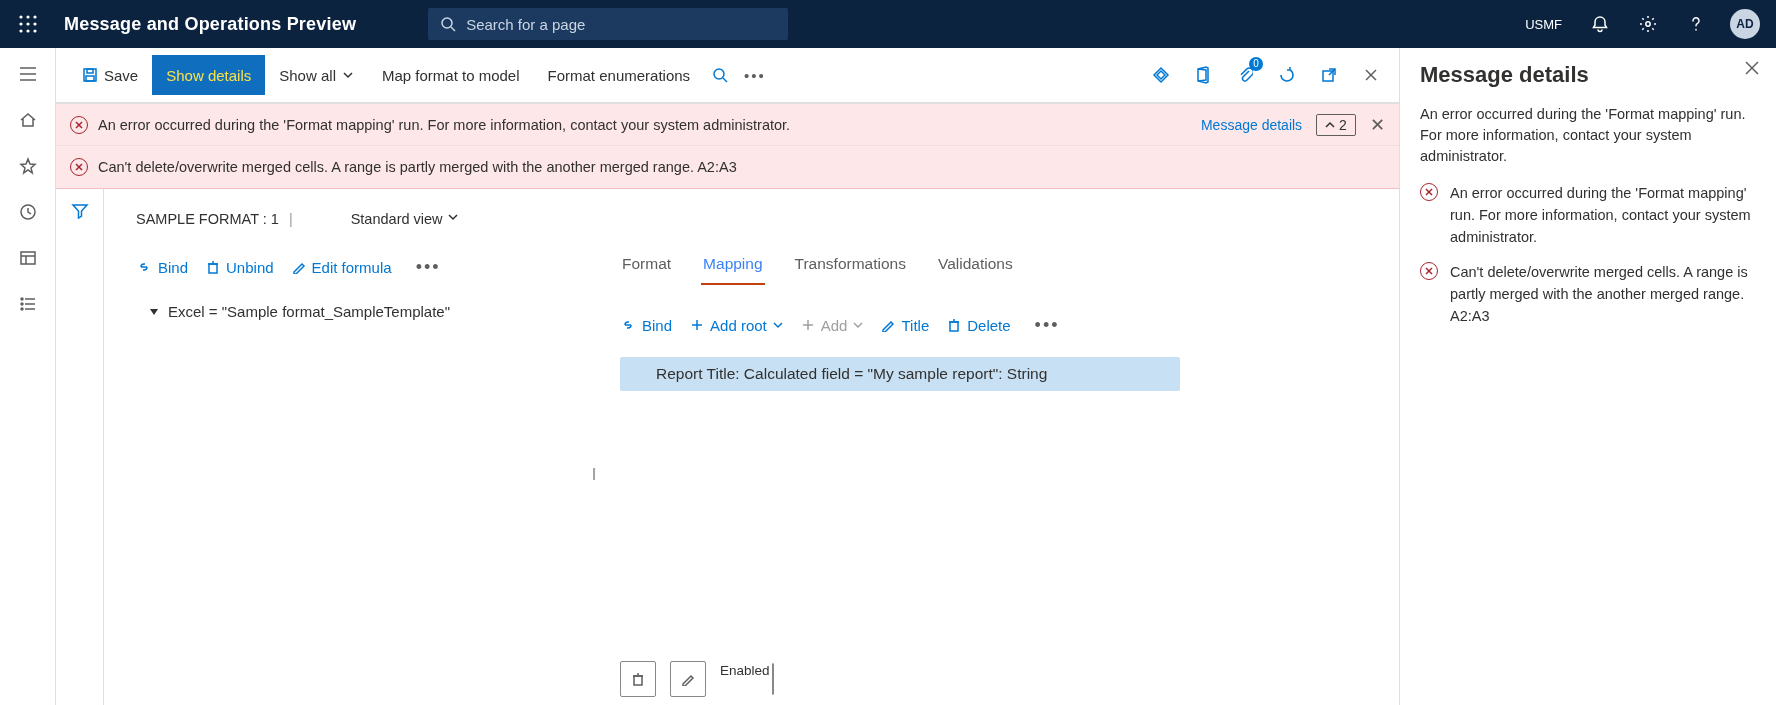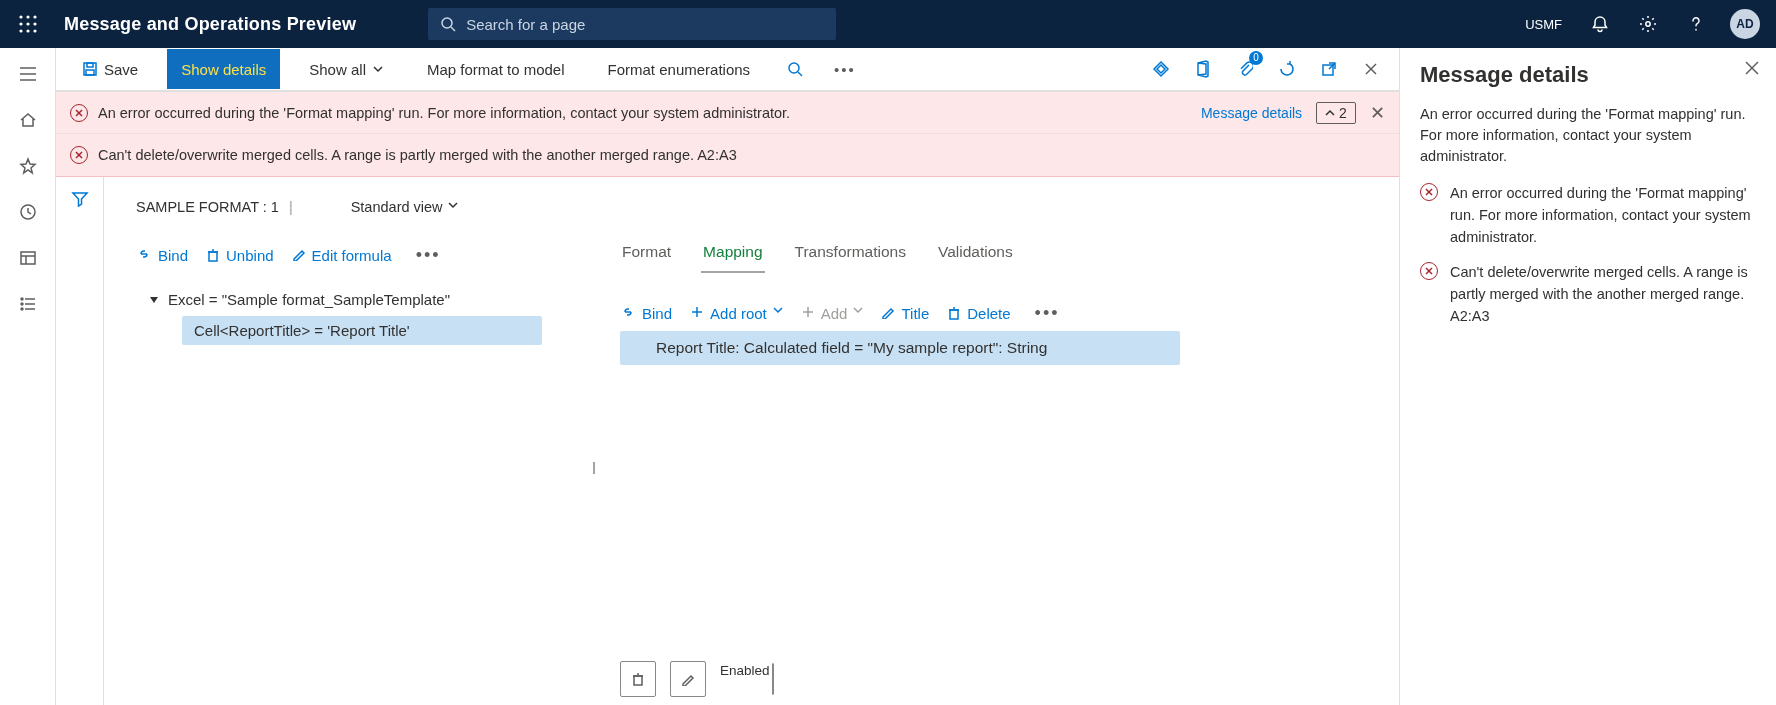--- a/index.html
+++ b/index.html
@@ -2,38 +2,38 @@
 <html><head>
 <meta charset="utf-8">
 <style>
 * { box-sizing: border-box; margin: 0; padding: 0; }
 body { font-family: "Segoe UI", Arial, sans-serif; font-size: 14px; color: #323130; background: #fff; width: 1776px; height: 705px; overflow: hidden; position: relative; }
 
 
 .topbar { height: 48px; background: #0c2340; color: #fff; display: flex; align-items: center; padding: 0 8px; }
 .waffle { width: 40px; display: flex; align-items: center; justify-content: center; cursor: pointer; }
 .topbar-title { font-size: 18px; font-weight: 600; margin-left: 16px; letter-spacing: .2px; }
-.searchbox { margin-left: 72px; width: 408px; height: 32px; background: #1c3a60; border-radius: 2px; display: flex; align-items: center; padding: 0 12px; gap: 10px; cursor: text; }
+.searchbox { margin-left: 72px; width: 360px; height: 32px; background: #1c3a60; border-radius: 2px; display: flex; align-items: center; padding: 0 12px; gap: 10px; cursor: text; }
 .searchbox svg { flex-shrink: 0; }
 .searchbox span { color: #c9d5e3; font-size: 15px; }
 .topbar-right { margin-left: auto; display: flex; align-items: center; gap: 4px; }
 .topbar-right .entity { font-size: 13px; font-weight: 400; padding: 0 12px; }
 .topbar-right .iconbtn { width: 44px; height: 48px; display: flex; align-items: center; justify-content: center; cursor: pointer; }
 .avatar { width: 30px; height: 30px; border-radius: 50%; background: #c9d5e3; color: #0c2340; display: flex; align-items: center; justify-content: center; font-size: 12px; font-weight: 600; margin: 0 8px; }
 
 
 .body-row { display: flex; height: calc(705px - 48px); }
 .leftrail { width: 56px; border-right: 1px solid #e1dfdd; display: flex; flex-direction: column; align-items: center; padding-top: 6px; gap: 6px; background: #fff; }
 .leftrail .railbtn { width: 40px; height: 40px; display: flex; align-items: center; justify-content: center; cursor: pointer; color: #605e5c; }
 
 .main { flex: 1; display: flex; flex-direction: column; min-width: 0; border-right: 1px solid #e1dfdd; }
 .rightpanel { width: 376px; padding: 14px 24px 14px 20px; position: relative; }
 
 
-.actionbar { height: 44px; border-bottom: 2px solid #e1dfdd; display: flex; align-items: center; padding: 0 8px 0 12px; gap: 15px; background: #fff; position: relative; }
+.actionbar { height: 56px; border-bottom: 2px solid #e1dfdd; display: flex; align-items: center; padding: 0 8px 0 12px; gap: 0; background: #fff; position: relative; }
 .actbtn { height: 40px; display: flex; align-items: center; gap: 6px; padding: 0 14px; color: #323130; cursor: pointer; font-size: 15px; }
 .actbtn.primary { background: #106ebe; color: #fde047; }
 .actbtn svg { flex-shrink: 0; }
 .actionbar .spacer { flex: 1; }
 .actionbar .iconbtns { display: flex; align-items: center; gap: 2px; }
 .actionbar .iconbtns .ib { width: 40px; height: 40px; display: flex; align-items: center; justify-content: center; cursor: pointer; color: #0078d4; }
 .actionbar .iconbtns .ib.gray { color: #605e5c; }
 .badge { position: relative; }
 .badge .count { position: absolute; top: 2px; right: 2px; background: #0078d4; color: #fff; border-radius: 8px; font-size: 10px; padding: 0 4px; line-height: 14px; min-width: 14px; text-align: center; }
 
@@ -56,35 +56,35 @@
 .crumb-row { display: flex; align-items: center; gap: 10px; font-size: 14.5px; color: #323130; }
 .crumb-row .sep { color: #a19f9d; }
 .crumb-row .view { display: flex; gap: 4px; cursor: pointer; margin-left: 48px; }
 h1.page-title { font-size: 28px; font-weight: 600; margin-top: 6px; }
 
 .panes { display: flex; gap: 24px; margin-top: 22px; flex: 1; min-height: 0; }
 .leftpane { width: 430px; display: flex; flex-direction: column; }
 .rightpane { flex: 1; display: flex; flex-direction: column; min-width: 0; }
 
 .toolrow { display: flex; align-items: center; gap: 18px; height: 36px; }
-.toolrow .tbtn { display: flex; gap: 6px; color: #0078d4; cursor: pointer; font-size: 15px; }
+.toolrow .tbtn { display: flex; align-items: center; gap: 6px; color: #0078d4; cursor: pointer; font-size: 15px; }
 .toolrow .tbtn.disabled { color: #a19f9d; cursor: default; }
 .toolrow .ovf { color: #605e5c; font-size: 18px; letter-spacing: 2px; cursor: pointer; padding: 0 6px; }
 
 .tree { margin-top: 14px; }
 .tree .node0 { display: flex; align-items: center; gap: 10px; font-size: 15px; padding: 4px 0 6px 14px; }
 .tree .caret { width: 0; height: 0; border-top: 6px solid #323130; border-left: 4px solid transparent; border-right: 4px solid transparent; transform: rotate(0deg); cursor: pointer; }
 .tree .node1 { margin-left: 46px; background: #c7e0f4; border-radius: 2px; padding: 6px 12px; font-size: 15px; margin-top: 2px; width: 360px; }
 
 .tabs { display: flex; gap: 28px; font-size: 15.5px; color: #605e5c; border-bottom: none; }
 .tabs .tab { padding: 6px 2px 10px 2px; cursor: pointer; }
-.tabs .tab.active { color: #15803d; border-bottom: 2px solid #a3a3a3; font-weight: 400; }
+.tabs .tab.active { color: #3b82f6; border-bottom: 2px solid #c2410c; font-weight: 400; }
 
 .rightpane .toolrow { margin-top: 22px; }
-.mappingitem { background: #c7e0f4; border-radius: 2px; padding: 8px 16px 8px 36px; font-size: 15.5px; width: 100%; max-width: 560px; }
+.mappingitem { margin-top: 14px; background: #c7e0f4; border-radius: 2px; padding: 8px 16px 8px 36px; font-size: 15.5px; width: 100%; max-width: 560px; }
 
 .bottomrow { display: flex; align-items: center; gap: 14px; margin-top: auto; padding-top: 12px; margin-left: 450px; }
 .squarebtn { width: 36px; height: 36px; border: 1px solid #8a8886; border-radius: 2px; display: flex; align-items: center; justify-content: center; cursor: pointer; color: #605e5c; }
 .field { display: flex; flex-direction: row; gap: 2px; flex: 1; max-width: 480px; }
 .field label { font-size: 13.5px; color: #323130; }
 .field .inputlike { height: 32px; border: 1px solid #8a8886; border-radius: 2px; background: #fff; }
 
 
 .rightpanel h2 { font-size: 22px; font-weight: 600; margin-bottom: 16px; }
 .rightpanel .closebtn { position: absolute; top: 12px; right: 16px; cursor: pointer; color: #605e5c; }
@@ -337,23 +337,20 @@
                   </svg>
                   <span>Edit formula</span>
                 </div>
               <div class="ovf">•••</div>
             </div>
             <div class="tree">
               <div class="node0">
                 <span class="caret"></span>
                 <span>Excel = "Sample format_SampleTemplate"</span>
               </div>
-              <div class="node1">
-                <span>Cell&lt;ReportTitle&gt; = 'Report Title'</span>
-              </div>
             </div>
           </div>
 
           <div class="vdiv"></div>
 
           <div class="rightpane">
             <div class="tabs">
               <div class="tab">Format</div>
               <div class="tab active">Mapping</div>
               <div class="tab">Transformations</div>

